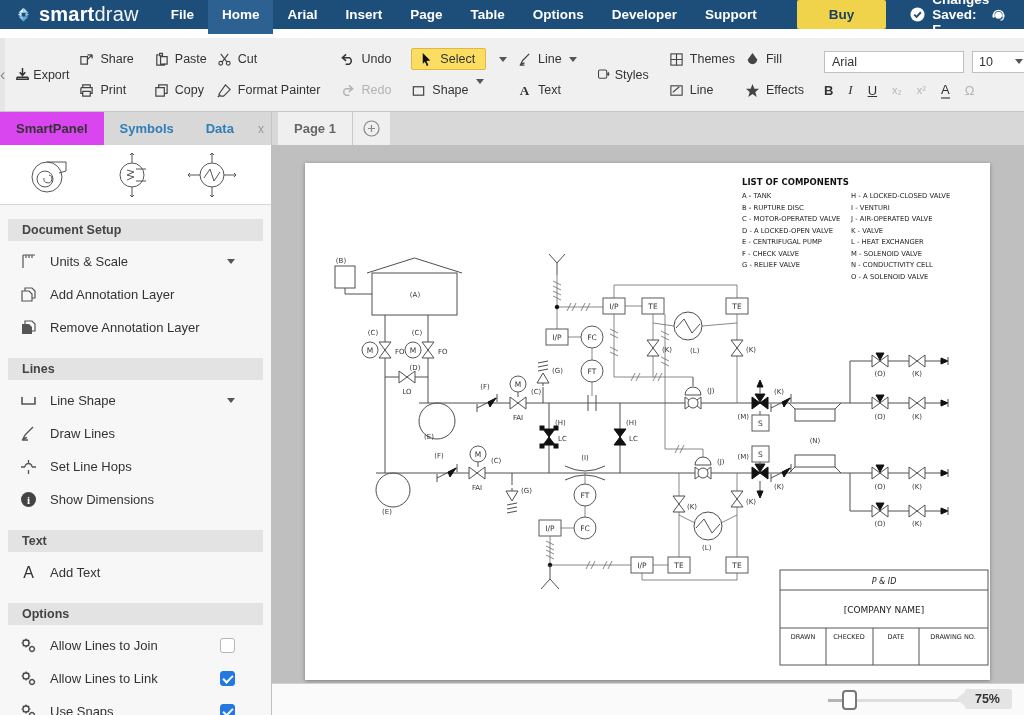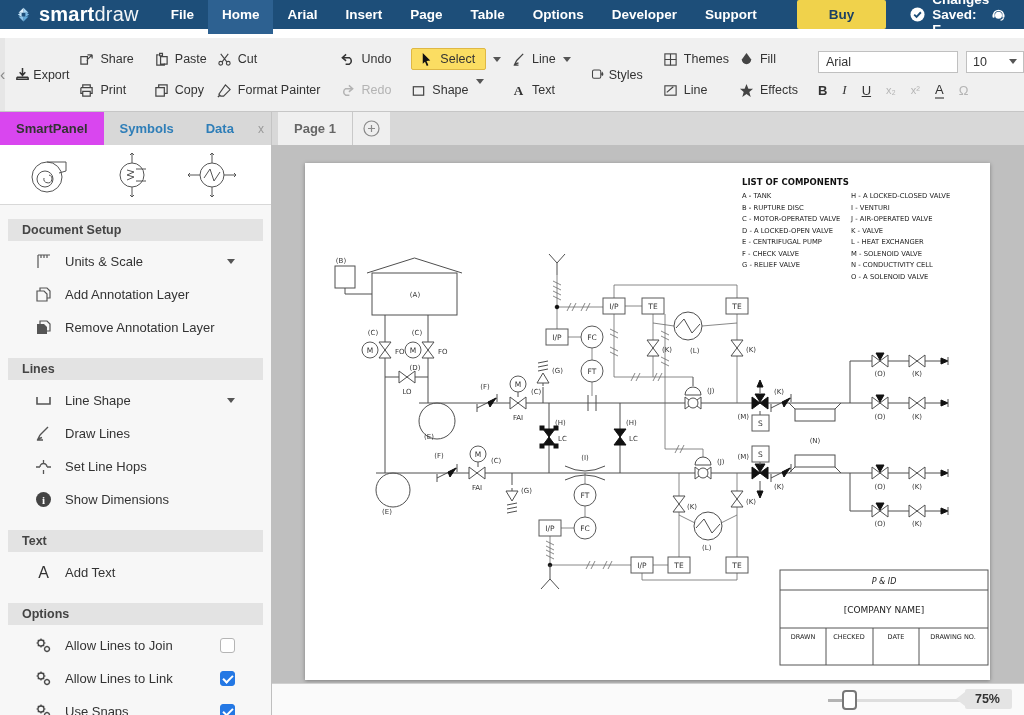--- a/index.html
+++ b/index.html
@@ -44,21 +44,21 @@
   .ptab-x { display:flex; align-items:center; font-size:12px; color:#999; padding:0 8px; cursor:pointer; }
   .page-tabs { display:flex; align-items:stretch; padding-left:6px; }
   .pagetab { display:flex; align-items:center; padding:0 16px; background:#efefef; color:#666; font-size:13px; font-weight:700; border-right:1px solid #c9c9c9; cursor:pointer; }
   .addpage { display:flex; align-items:center; padding:0 10px; background:#efefef; cursor:pointer; }
 
   
   .sidebar { position:absolute; top:145px; left:0; width:272px; height:570px; background:#f7f7f7; border-right:1px solid #bfbfbf; }
   .sym-strip { height:60px; background:#fff; border-bottom:1px solid #d8d8d8; display:flex; align-items:center; gap:32px; padding-left:22px; }
   .sym { cursor:pointer; }
   .section-hd { margin:14px 8px 4px 8px; background:#e3e3e3; color:#444; font-size:12.5px; font-weight:700; padding:4px 0 4px 14px; }
-  .side-item { display:flex; align-items:center; gap:13px; padding:8px 14px 8px 20px; font-size:13px; color:#333; cursor:pointer;margin-left:15px; }
+  .side-item { display:flex; align-items:center; gap:13px; padding:8px 14px 8px 20px; font-size:13px; color:#333; cursor:pointer; }
   .side-item .grow { flex:1; }
   .sicon { width:17px; height:17px; flex:0 0 auto; }
   .cb { width:15px; height:15px; border:1px solid #b5b5b5; border-radius:3px; background:#fff; margin-right:22px; cursor:pointer; }
   .cb.on { background:#2478e4; border-color:#2478e4; }
   .cb.on::after { content:""; display:block; width:4px; height:8px; border:solid #fff; border-width:0 2px 2px 0; transform:rotate(45deg); margin:1px 0 0 4px; }
   .pscroll { position:absolute; right:2px; top:158px; width:9px; height:530px; background:#ededed; border-radius:5px; }
   .pscroll-thumb { position:absolute; top:0; left:0; width:9px; height:395px; background:#bdbdbd; border-radius:5px; cursor:pointer; }
 
   
   .canvas { position:absolute; top:145px; left:272px; width:752px; height:538px; background:#bfbfbf; overflow:hidden; }
@@ -211,21 +211,21 @@
               <path d="M9.5,2.5 L13.5,6 L9.5,9.5" stroke="#b3b3b3" stroke-width="1.6" fill="none"></path>
             </svg>
           <span>Redo</span>
         </div>
       </div>
     </div>
     <div class="tdivider"></div>
 
     <div class="tgroup">
       <div class="stackcol">
-        <div style="display:flex;align-items:center;gap:7px;">
+        <div style="display:flex;align-items:center;gap:13px;">
           <div class="tbtn sel-yellow">
             <svg class="ticon" viewBox="0 0 16 16">
                 <path d="M4,1 L12,9 L8,9.5 L10,14 L8.3,14.8 L6.4,10.3 L4,12.5 Z" fill="#111"></path>
               </svg>
             <span>Select</span>
           </div>
           <span class="caret"></span>
         </div>
         <div style="display:flex;gap:7px;">
           <div class="tbtn">

